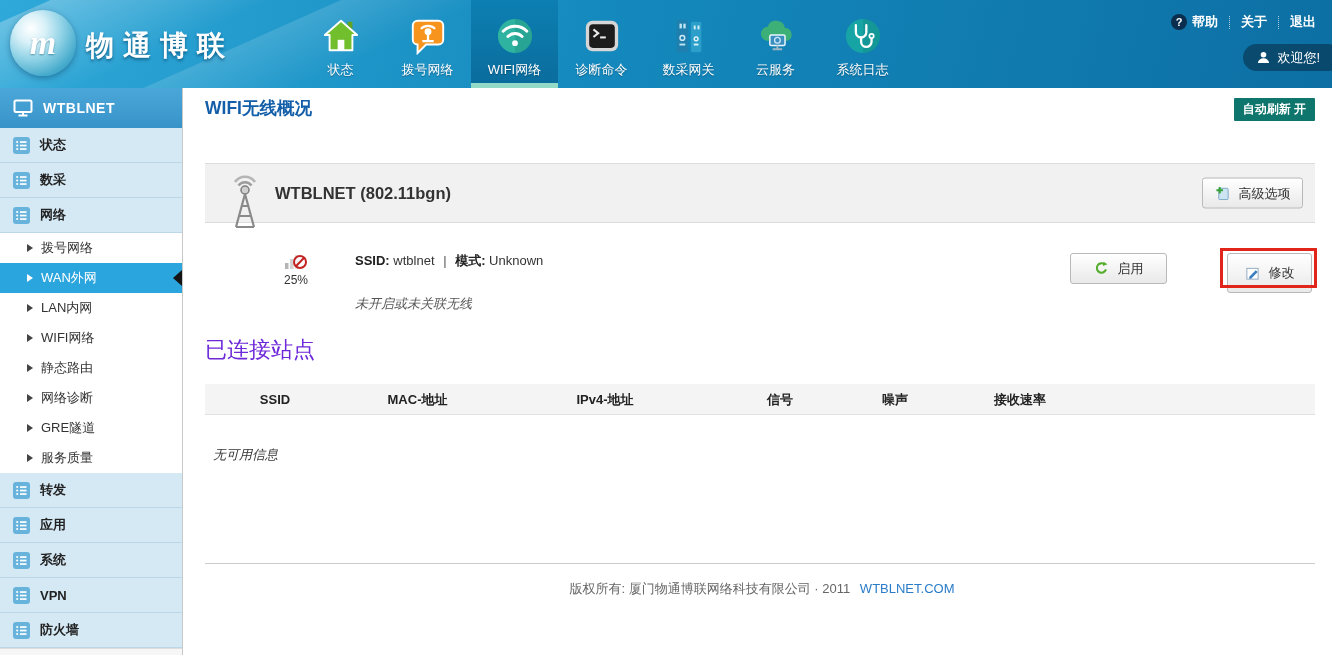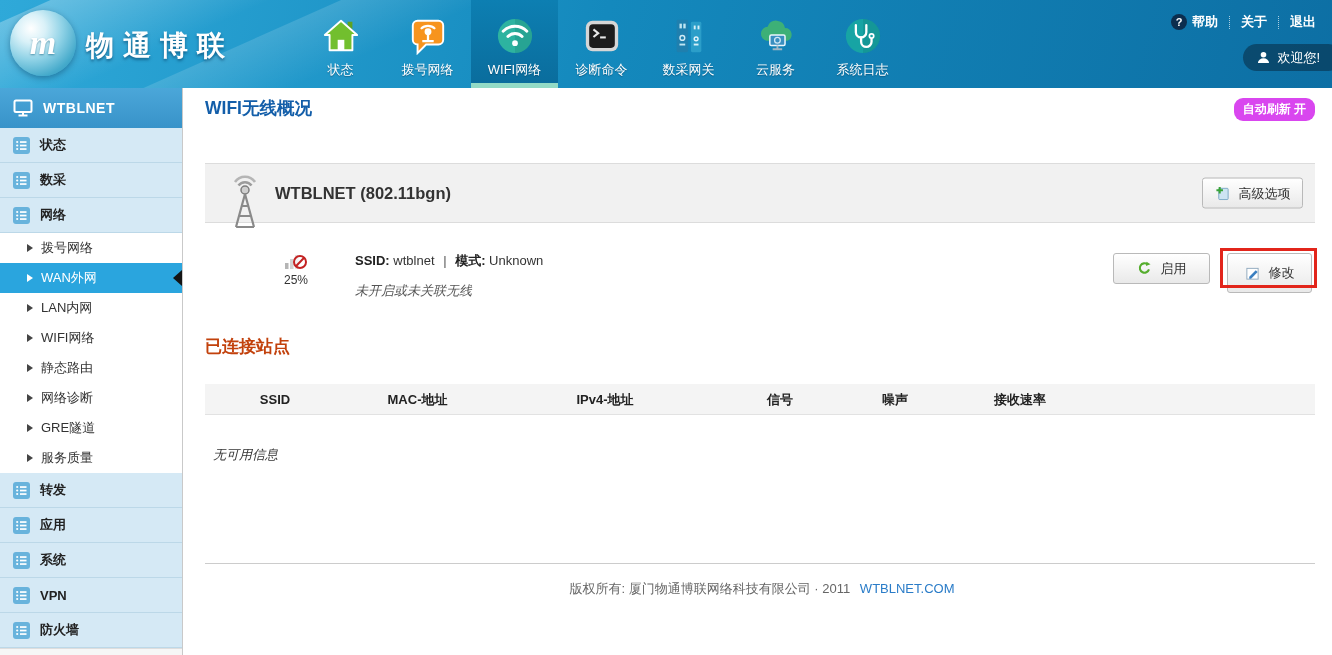--- a/index.html
+++ b/index.html
@@ -60,49 +60,49 @@
   .side-sub.active { background:#2aa5de; }
   .side-sub.active .side-label { color:#fff; }
   .side-sub.active .tri { border-left-color:#fff; }
   .side-sub.active::after { content:""; position:absolute; right:0; top:50%; transform:translateY(-50%);
     border-right:9px solid #141414; border-top:8px solid transparent; border-bottom:8px solid transparent; }
   .side-filler { flex:1 1 auto; background:#f6f6f6; border-top:1px solid #ddd; }
 
   
   .content { position:absolute; left:184px; top:88px; width:1148px; height:567px; background:#fff; }
   .page-title { position:absolute; left:21px; top:8px; font-size:17.5px; font-weight:bold; color:#135ea9; }
-  .auto-refresh { position:absolute; right:17px; top:10px; background:#d946ef; color:#fff;
-    font-size:12px; font-weight:bold; padding:3px 9px; border-radius:9px; cursor:pointer; white-space:nowrap; }
+  .auto-refresh { position:absolute; right:17px; top:10px; background:#0f766e; color:#fff;
+    font-size:12px; font-weight:bold; padding:3px 9px; border-radius:1px; cursor:pointer; white-space:nowrap; }
 
   .panel-top { position:absolute; left:21px; right:17px; top:75px; height:60px; background:#f1f1f1;
     border-top:1px solid #dcdcdc; border-bottom:1px solid #dcdcdc; }
   .antenna { position:absolute; left:18px; top:11px; }
   .panel-title { position:absolute; left:70px; top:50%; transform:translateY(-50%);
     font-size:16.5px; font-weight:bold; color:#333; }
   .btn { display:inline-flex; align-items:center; justify-content:center; gap:9px;
     background:linear-gradient(180deg,#ffffff,#e9e9e9); border:1px solid #b9b9b9; border-radius:3px;
     font-size:13px; color:#333; cursor:pointer; }
   .btn svg { width:15px; height:15px; }
   .btn-advanced { position:absolute; right:12px; top:50%; transform:translateY(-50%); width:101px; height:31px; }
 
   .panel-ssid { position:absolute; left:21px; right:17px; top:152px; height:78px; background:#fff; }
   .sig-block { position:absolute; left:74px; top:10px; width:34px; text-align:center; }
   .sig-block svg { width:24px; height:20px; display:block; margin:0 auto; }
   .sig-pct { font-size:12px; color:#333; margin-top:3px; }
   .ssid-info { position:absolute; left:150px; top:12px; }
   .ssid-line { font-size:13px; color:#333; }
   .ssid-line b { color:#222; }
   .ssid-line .pipe { margin:0 5px; color:#555; }
-  .ssid-status { font-size:13px; color:#555; font-style:italic; margin-top:12px; }
-  .btn-enable { position:absolute; left:908px; top:13px; width:97px; height:31px; }
+  .ssid-status { font-size:13px; color:#555; font-style:italic; margin-top:25px; }
+  .btn-enable { position:absolute; left:865px; top:13px; width:97px; height:31px; }
   .btn-modify { position:absolute; left:1022px; top:13px; width:85px; height:40px; }
   .red-annotation { position:absolute; left:1015px; top:8px; width:97px; height:40px;
     border:3px solid #e2251b; pointer-events:none; }
 
-  .stations-title { position:absolute; left:21px; top:247px; font-size:17px; font-weight:bold; color:#c2410c; }
+  .stations-title { position:absolute; left:21px; top:247px; font-size:22px; font-weight:normal; color:#6d28d9; }
   .stations-table { position:absolute; left:21px; right:17px; top:296px; height:31px; background:#f4f4f4;
     border-bottom:1px solid #e2e2e2; display:flex; }
   .th-cell { font-size:13px; font-weight:bold; color:#222; text-align:center; line-height:31px; white-space:nowrap; }
   .empty-text { position:absolute; left:29px; top:358px; font-size:13px; font-style:italic; color:#333; }
 
   .footer-line { position:absolute; left:21px; right:17px; top:475px; border-top:1px solid #ccc; }
   .footer { position:absolute; left:0; width:100%; top:492px; text-align:center; font-size:13px; color:#666;padding-left:8px; }
   .footer a { color:#2a7cc8; text-decoration:none; cursor:pointer; }
 </style>
 </head>

